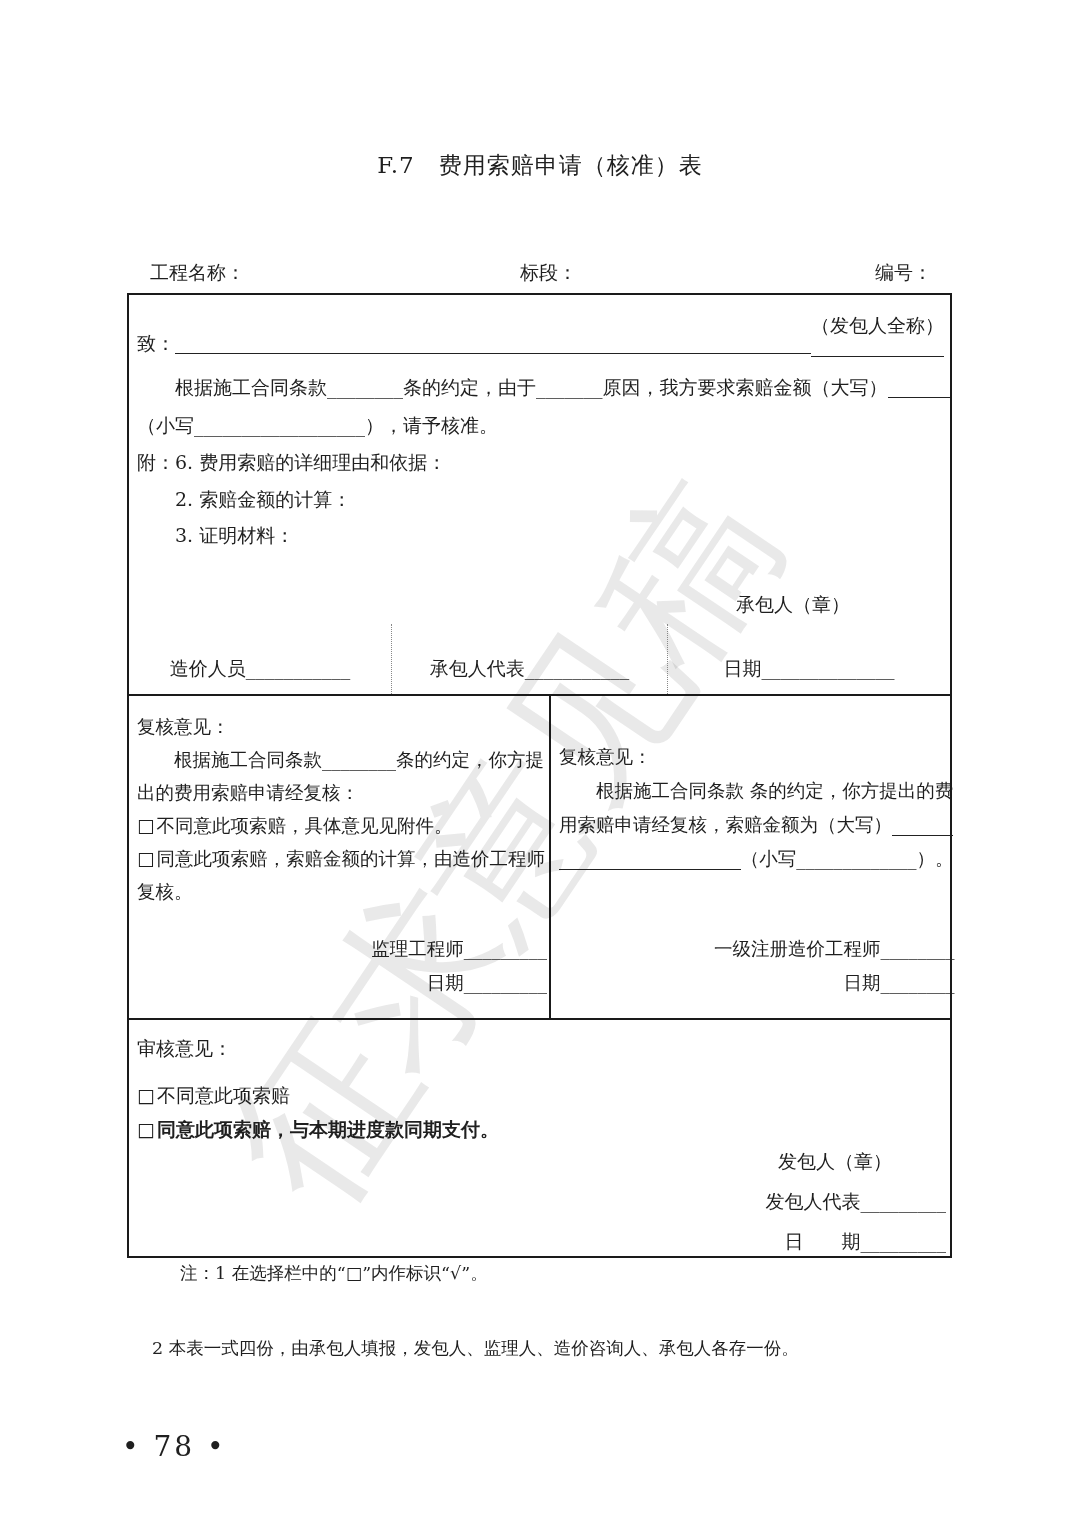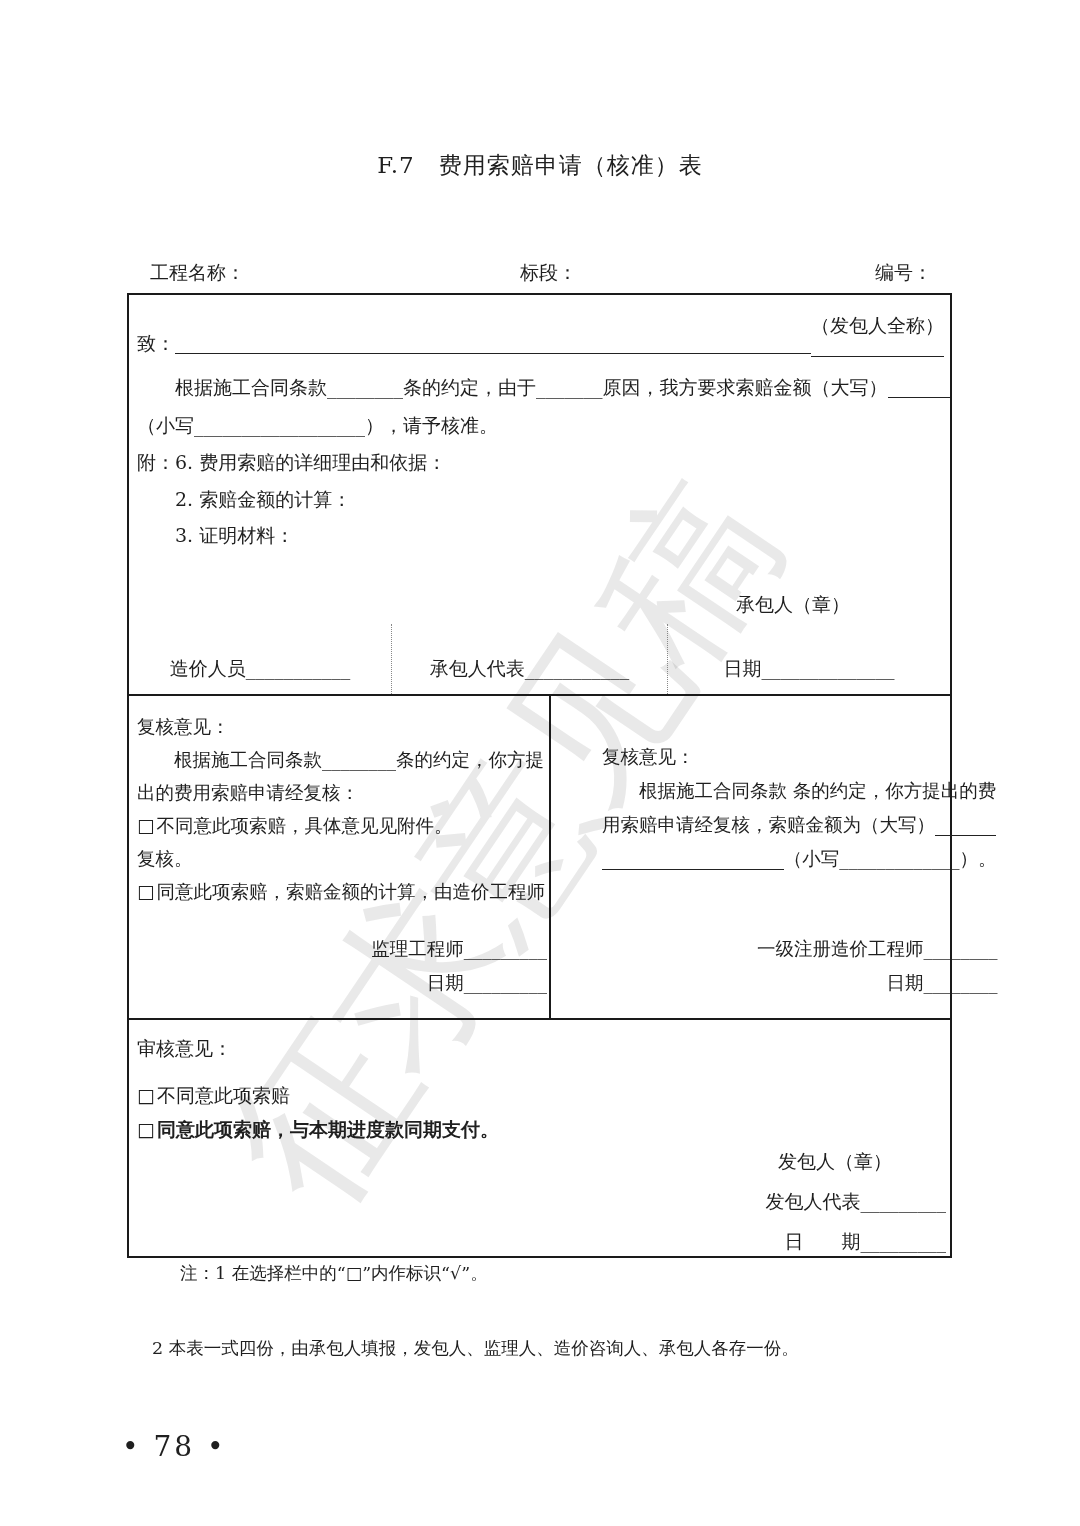--- a/index.html
+++ b/index.html
@@ -37,21 +37,21 @@
   .attach2 { position:absolute; top:192px; left:46px; white-space:nowrap; }
   .attach3 { position:absolute; top:228px; left:46px; white-space:nowrap; }
   .seal-line { position:absolute; top:297px; right:100px; white-space:nowrap; }
   .sig-row { position:absolute; left:0; right:0; bottom:0; height:70px; display:flex; }
   .sig-col { display:flex; align-items:flex-end; justify-content:center; padding-bottom:12px; white-space:nowrap; box-sizing:border-box; }
   .sig-c1 { width:262px; }
   .sig-c2 { width:276px; border-left:1px dotted #888; }
   .sig-c3 { flex:1; border-left:1px dotted #888; }
 
   
-  .review-row { display:flex; height:324px; border-top:2px solid #1a1a1a; box-sizing:border-box;gap:43px; }
+  .review-row { display:flex; height:324px; border-top:2px solid #1a1a1a; box-sizing:border-box; }
   .review-left {
     width:423px; border-right:2px solid #1a1a1a; position:relative;
     padding:14px 4px 0 8px; font-size:18.5px; line-height:33px;
   }
   .review-right { flex:1; position:relative; padding:44px 3px 0 8px; font-size:18.5px; line-height:34px; }
   .rline { white-space:nowrap; }
   .rr-amount { display:flex; align-items:flex-end; white-space:nowrap; }
   .rr-amount .fill { margin-bottom:6px; }
   .rsig1 { position:absolute; top:236px; right:2px; white-space:nowrap; }
   .rsig2 { position:absolute; top:270px; right:2px; white-space:nowrap; }
@@ -112,24 +112,24 @@
     </div>
 
     <div class="review-row">
       <div class="cell review-left">
         <div class="rline">复核意见：</div>
         <div class="rline">　　根据施工合同条款________条的约定，你方提</div>
         <div class="rline">出的费用索赔申请经复核：</div>
         <div class="rline">
           <span class="box">□</span><span>不同意此项索赔，具体意见见附件。</span>
         </div>
-        <div class="rline">复核。</div>
         <div class="rline">
           <span class="box">□</span><span>同意此项索赔，索赔金额的计算，由造价工程师</span>
         </div>
+        <div class="rline">复核。</div>
         <div class="rsig1">监理工程师_________</div>
         <div class="rsig2">日期_________</div>
       </div>
 
       <div class="cell review-right">
         <div class="rline">复核意见：</div>
         <div class="rline">　　根据施工合同条款 条的约定，你方提出的费</div>
         <div class="rr-amount">
           <span>用索赔申请经复核，索赔金额为（大写）</span>
           <span class="fill"></span>

